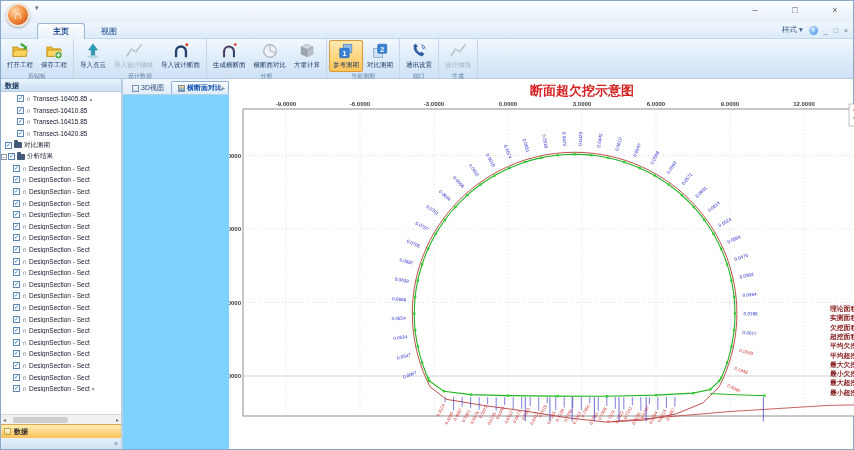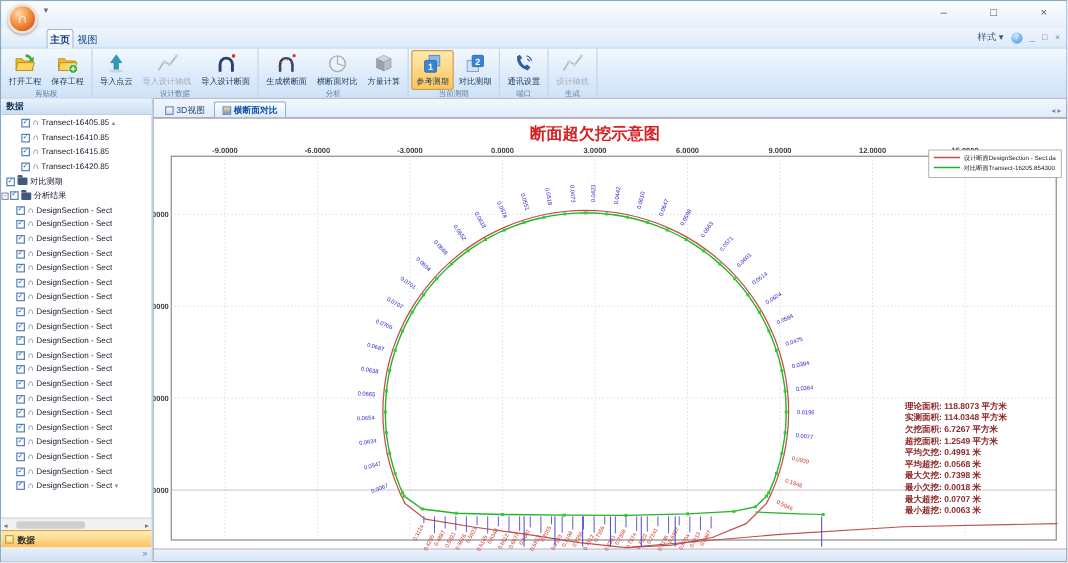--- a/index.html
+++ b/index.html
@@ -6,21 +6,21 @@
 body{width:854px;height:450px;overflow:hidden;font-family:"Liberation Sans",sans-serif;background:#fff}
 .window{position:relative;width:854px;height:450px;background:#e9f2fb;border:1px solid #8aa8c8}
 .titlebar{position:absolute;left:0;top:0;right:0;height:22px;background:linear-gradient(#fbfdff,#e6eff9)}
 .orb{position:absolute;left:5px;top:2px;width:24px;height:24px;border-radius:50%;background:radial-gradient(circle at 35% 30%,#ffd9b0,#f59140 45%,#d35a20 82%);border:2px solid #ece4d8;box-shadow:0 1px 2px rgba(0,0,0,.35);z-index:6;text-align:center;cursor:pointer}
 .orb-glyph{color:#fff;font-weight:bold;font-size:11px;line-height:20px}
 .qa-arrow{position:absolute;left:34px;top:3px;font-size:7px;color:#667}
 .win-controls{position:absolute;right:6px;top:2px;display:flex;gap:16px}
 .wbtn{width:24px;text-align:center;color:#555;font-size:9px;line-height:15px;cursor:pointer}
 .tabrow{position:absolute;left:0;top:22px;right:0;height:16px;background:linear-gradient(#eef5fd,#dcebf9);border-bottom:1px solid #c2d7ec}
 #ribbon-tabs{position:absolute;left:36px;top:0;display:flex;height:16px}
-.rtab{padding:1px 2px;font-size:8px;color:#15428b;line-height:13px;border:1px solid transparent;border-bottom:none;border-radius:3px 3px 0 0;cursor:pointer}
+.rtab{padding:1px 15px;font-size:8px;color:#15428b;line-height:13px;border:1px solid transparent;border-bottom:none;border-radius:3px 3px 0 0;cursor:pointer}
 .rtab.active{background:linear-gradient(#fefefe,#e8f1fb);border-color:#9ab6d6;font-weight:bold}
 .doc-controls{position:absolute;right:5px;top:2px;display:flex;align-items:center;gap:6px;font-size:7.5px;color:#3a5a82}
 .help-orb{display:inline-block;width:9px;height:9px;border-radius:50%;background:radial-gradient(circle at 35% 30%,#bfe0ff,#3d8fe0);color:#fff;font-size:6px;text-align:center;line-height:9px}
 .dbtn{color:#6a7c92;font-size:7px;cursor:pointer}
 .ribbon{position:absolute;left:0;top:38px;right:0;height:40px;background:linear-gradient(#f2f8fe,#ddebfa 55%,#cfe2f6);border-bottom:1px solid #b6cce6;display:flex}
 .rgroup{display:flex;flex-direction:column;border-right:1px solid #c3d6ec;padding:0 2px}
 .rbuttons{flex:1;display:flex;align-items:flex-start}
 .rbtn{display:flex;flex-direction:column;align-items:center;padding:1px 3px;border:1px solid transparent;border-radius:2px;margin-top:1px;cursor:pointer}
 .rbtn .ricon{width:20px;height:18px}
 .rbtn .ricon svg{display:block}
@@ -40,21 +40,21 @@
 .ico-folder::before{content:"";position:absolute;left:0;top:-2px;width:4px;height:2px;background:#42597a;border-radius:1px 1px 0 0}
 .tlabel{overflow:hidden}
 .tsuffix{color:#889;font-size:5.5px;margin-left:2px}
 .hscroll{height:10px;background:#f1f1f1;border-top:1px solid #d8d8d8;position:relative;font-size:6px;color:#777}
 .hs-arrow{position:absolute;top:1px;cursor:pointer}
 .hs-thumb{position:absolute;left:12px;top:1.5px;width:55px;height:6px;background:#cfcfcf;border-radius:2px;cursor:pointer}
 .side-bottom-tab{height:14px;background:linear-gradient(#ffeeb6,#fdc158);border-top:1px solid #e0a74a;display:flex;align-items:center;font-size:7px;font-weight:bold;color:#2a2a2a;padding-left:3px;gap:3px;cursor:pointer}
 .tab-ico{width:7px;height:7px;background:linear-gradient(#fffbe8,#f5d78e);border:1px solid #c9a23e;flex:none}
 .side-footer{height:11px;background:linear-gradient(#e6f0fa,#cfe0f2);text-align:right;font-size:7px;color:#5a7aa0;padding-right:3px;line-height:11px}
 .splitter{width:2px;background:#b9cfe6;cursor:col-resize}
-.main{flex:1;display:flex;flex-direction:column;background:#7f1d1d;position:relative}
+.main{flex:1;display:flex;flex-direction:row;background:#7dd3fc;position:relative}
 .doc-tabs{height:16px;background:linear-gradient(#f0f6fd,#e0edf9);display:flex;align-items:flex-end;padding-left:2px;border-bottom:1px solid #b9cfe6;position:relative}
 .dtab{display:flex;align-items:center;gap:2px;font-size:7px;color:#2a4a74;padding:2px 6px;border:1px solid transparent;border-bottom:none;border-radius:2px 2px 0 0;height:13px;cursor:pointer}
 .dtab.active{background:linear-gradient(#fefefe,#dcebfa);border-color:#8fb0d6;color:#0f4fae;font-weight:bold}
 .dtab-ico{width:7px;height:7px;border:1px solid #7a92b0;background:linear-gradient(#fdfdfd,#cddcf0);flex:none}
 .dtab.active .dtab-ico{background:linear-gradient(#ffd98a,#5b9bd5)}
 .tab-scroll{position:absolute;right:4px;top:5px;font-size:6px;color:#7a8aa0;cursor:pointer}
 .chart-wrap{flex:1;position:relative;background:#fff}
 #chart-svg{position:absolute;left:0;top:0}
 svg text{font-family:"Liberation Sans",sans-serif}
 .statusbar{height:10px;background:linear-gradient(#eaf2fb,#d7e7f6);border-top:1px solid #c2d5ea}

